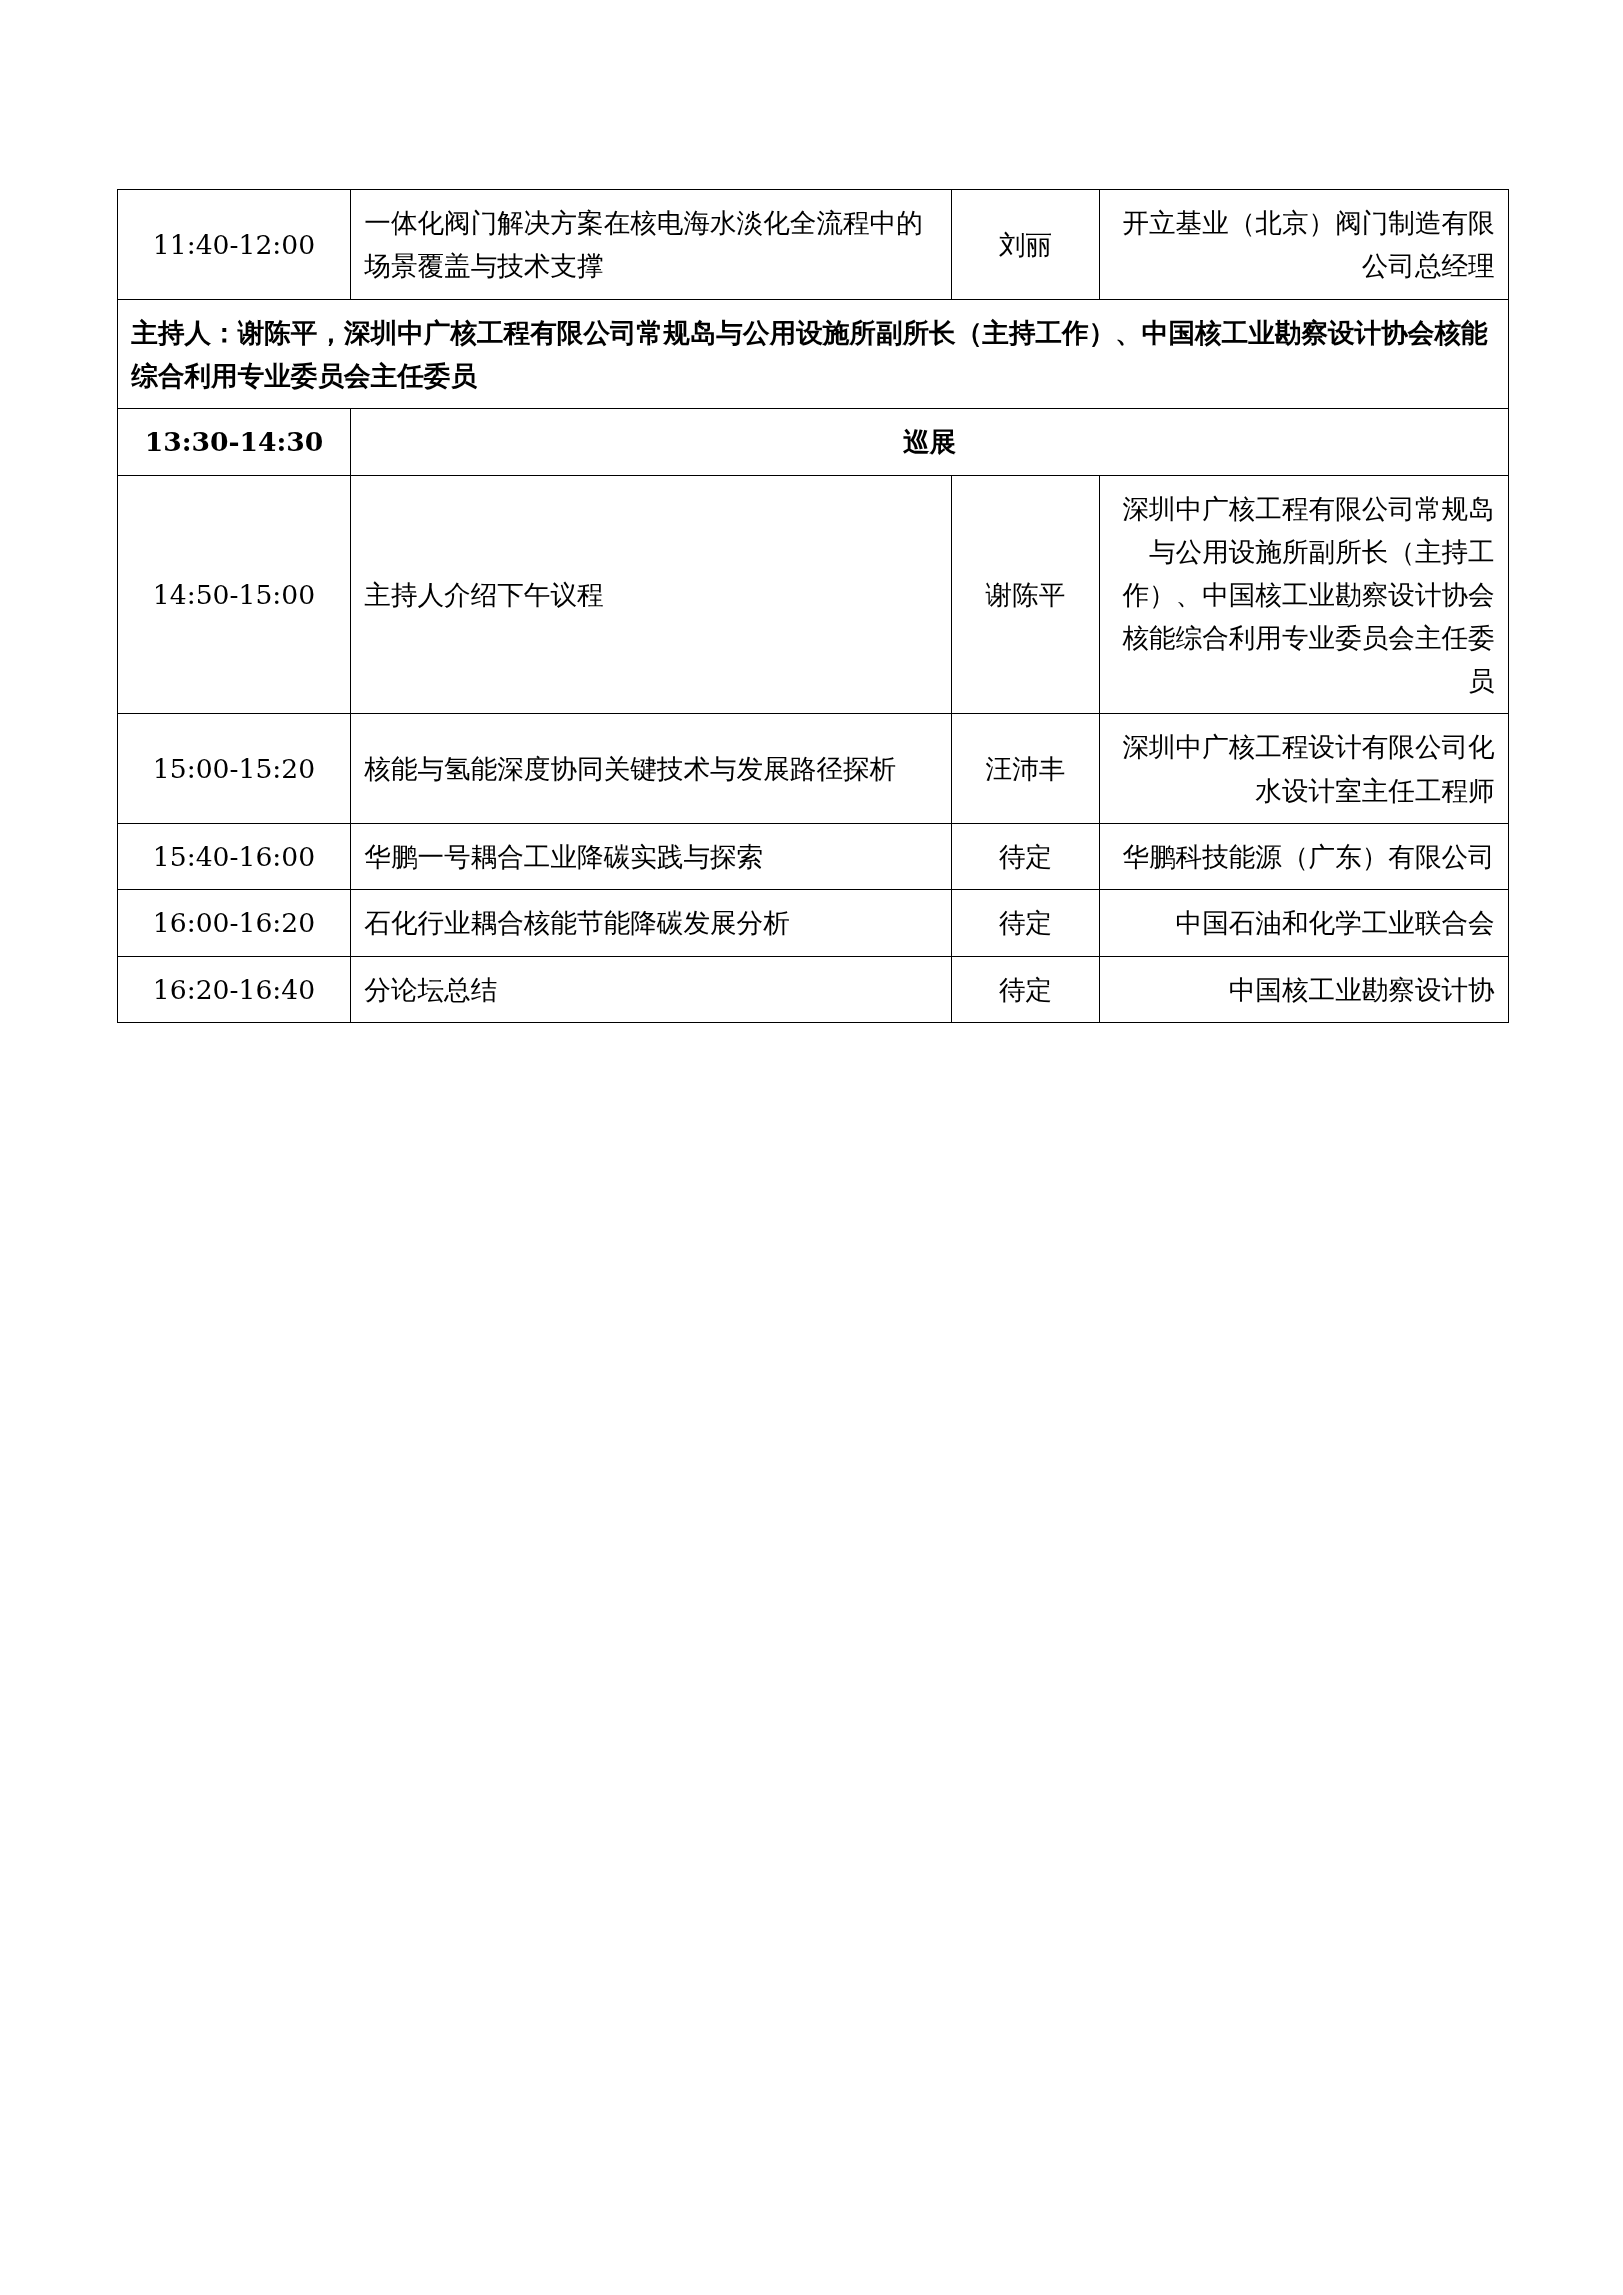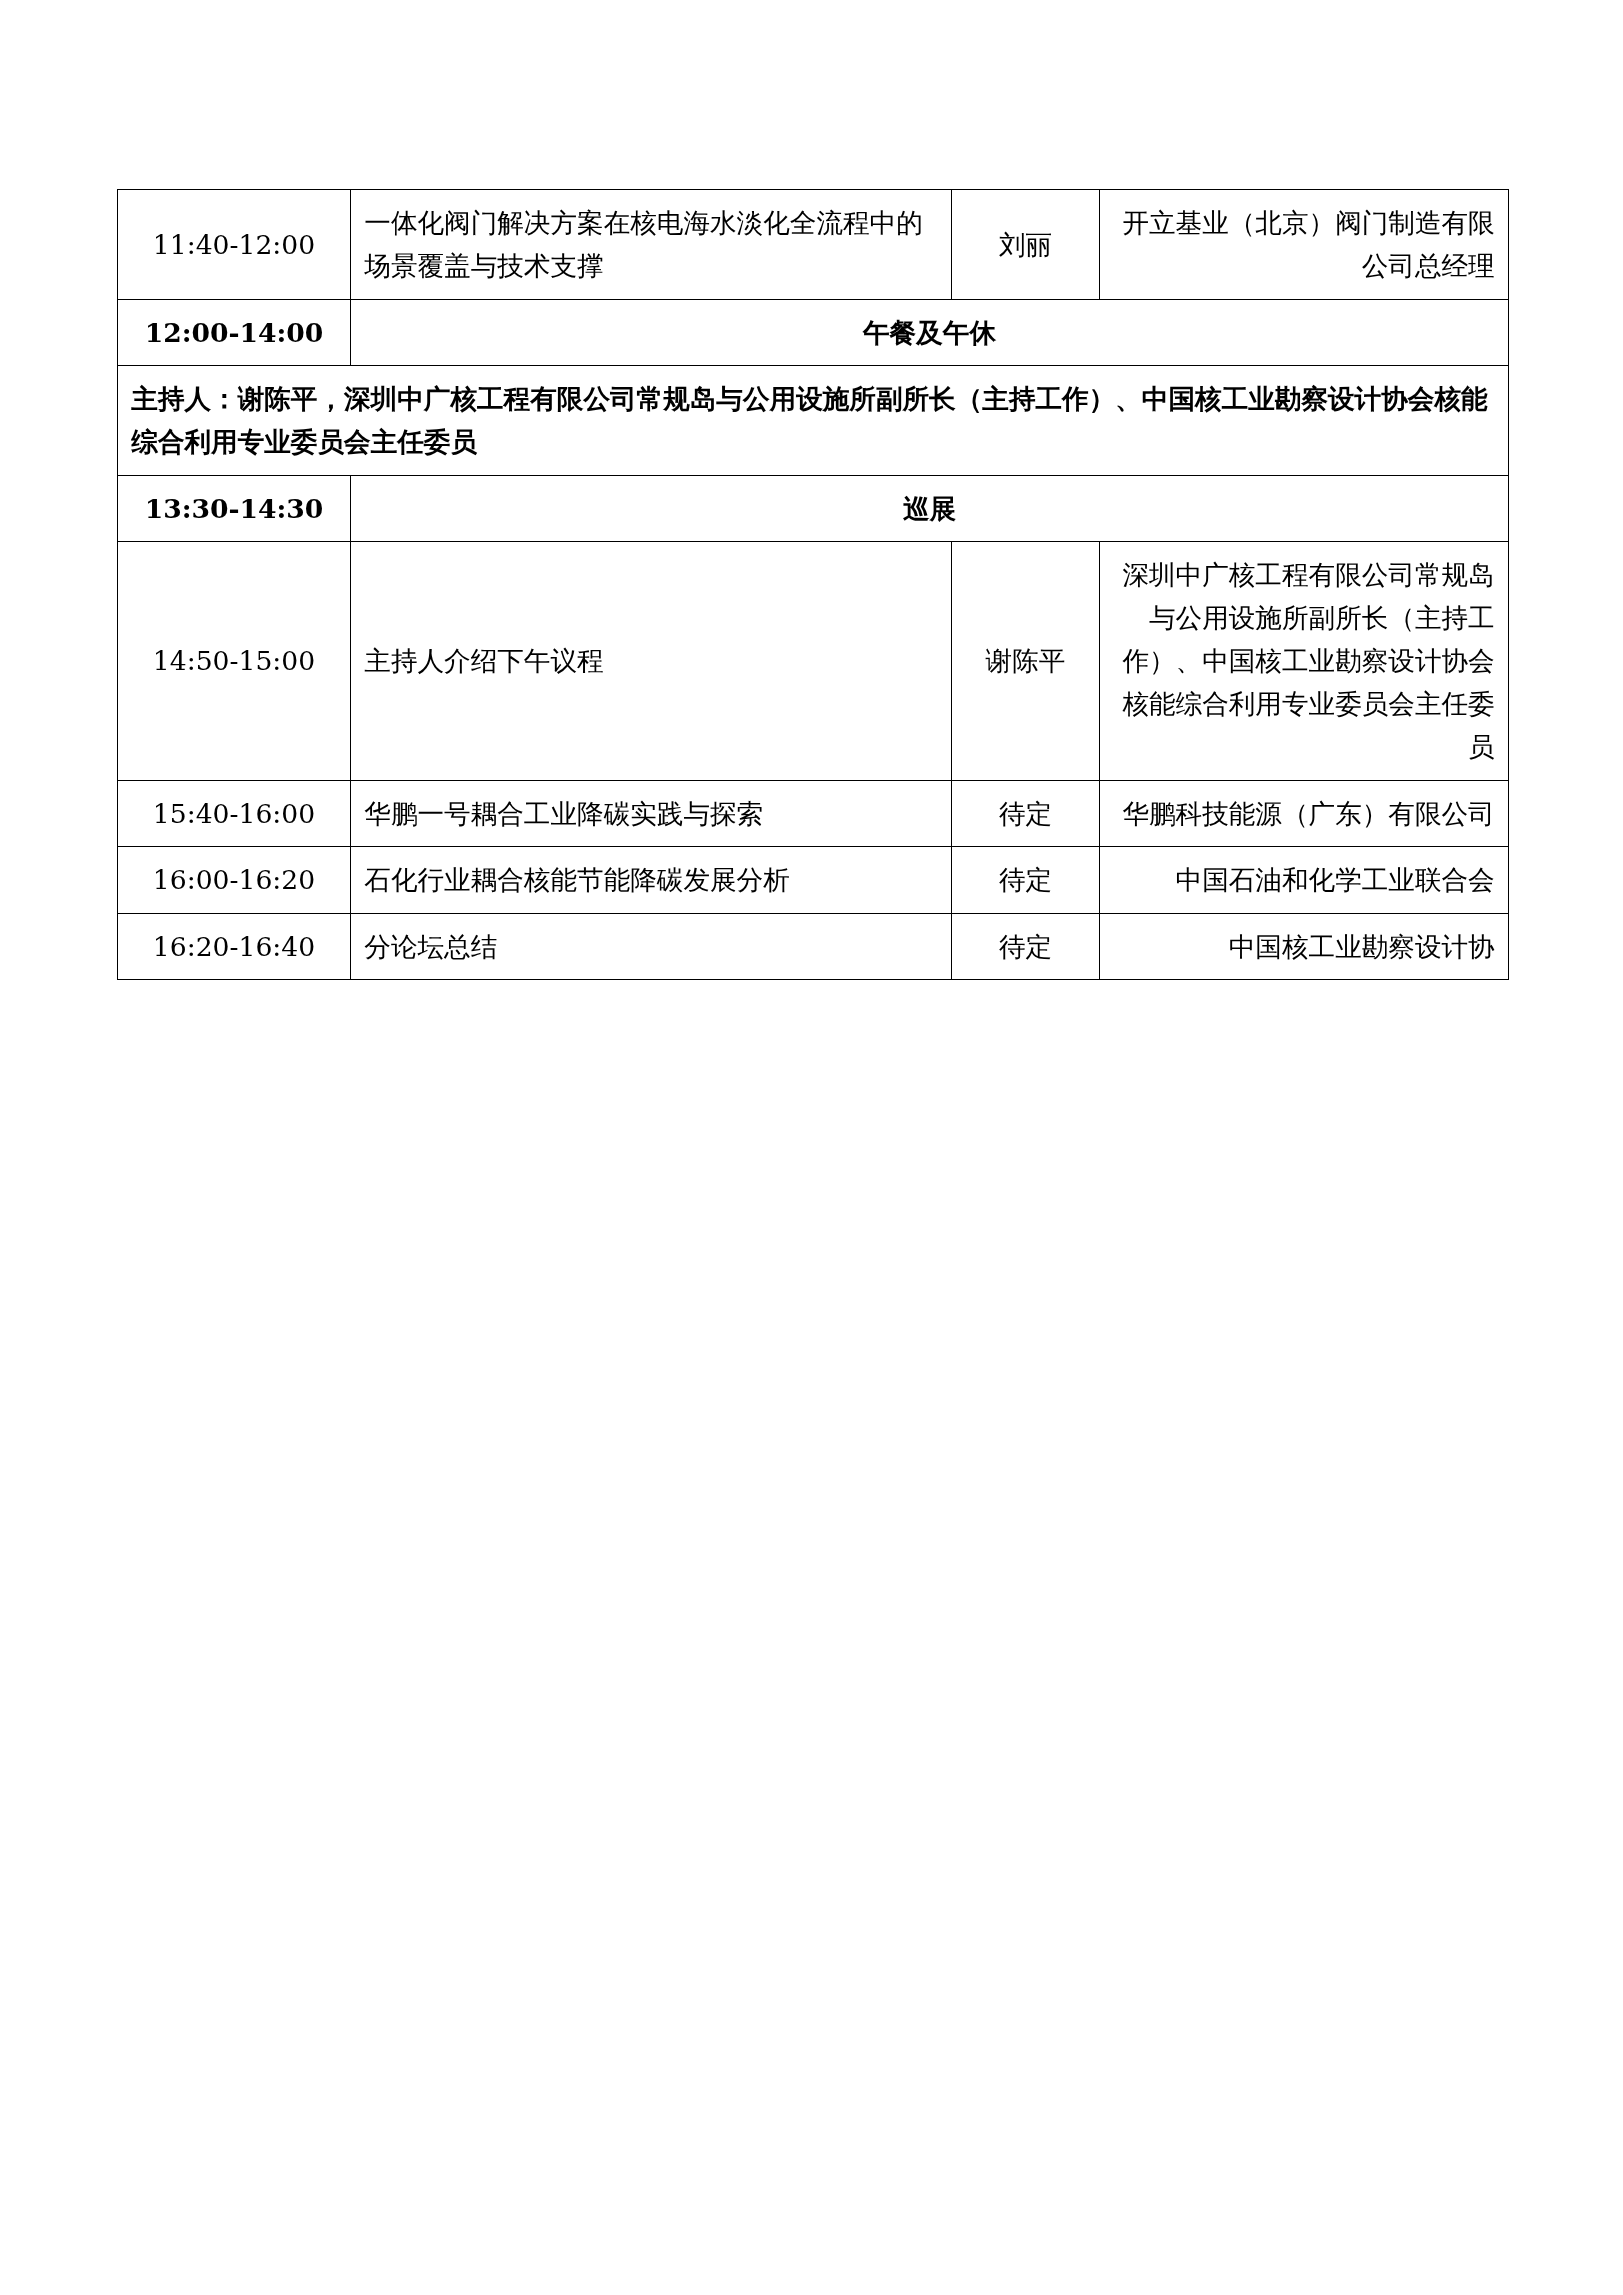--- a/index.html
+++ b/index.html
@@ -87,42 +87,44 @@
     </colgroup>
     <tbody>
 
       <tr>
         <td class="time">11:40-12:00</td>
         <td class="topic">一体化阀门解决方案在核电海水淡化全流程中的场景覆盖与技术支撑</td>
         <td class="speaker">刘丽</td>
         <td class="org">开立基业（北京）阀门制造有限公司总经理</td>
       </tr>
 
-      <tr>
-        <td class="time bold">12:00-14:00</td>
-        <td class="span-center" colspan="3">午餐及午休</td>
-      </tr>
 
       <tr>
         <td class="full-note" colspan="4">主持人：谢陈平，深圳中广核工程有限公司常规岛与公用设施所副所长（主持工作）、中国核工业勘察设计协会核能综合利用专业委员会主任委员</td>
       </tr>
 
       <tr>
         <td class="time bold">13:30-14:30</td>
         <td class="span-center" colspan="3">巡展</td>
       </tr>
 
 
       <tr>
         <td class="time">14:50-15:00</td>
         <td class="topic">主持人介绍下午议程</td>
         <td class="speaker">谢陈平</td>
         <td class="org">深圳中广核工程有限公司常规岛与公用设施所副所长（主持工作）、中国核工业勘察设计协会核能综合利用专业委员会主任委员</td>
       </tr>
 
+      <tr>
+        <td class="time">15:00-15:20</td>
+        <td class="topic">核能与氢能深度协同关键技术与发展路径探析</td>
+        <td class="speaker">汪沛丰</td>
+        <td class="org">深圳中广核工程设计有限公司化水设计室主任工程师</td>
+      </tr>
 
 
       <tr>
         <td class="time">15:40-16:00</td>
         <td class="topic">华鹏一号耦合工业降碳实践与探索</td>
         <td class="speaker">待定</td>
         <td class="org">华鹏科技能源（广东）有限公司</td>
       </tr>
 
       <tr>

